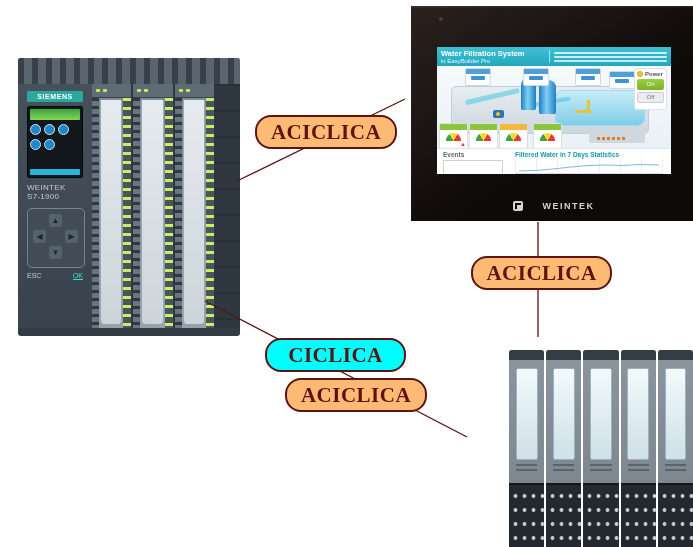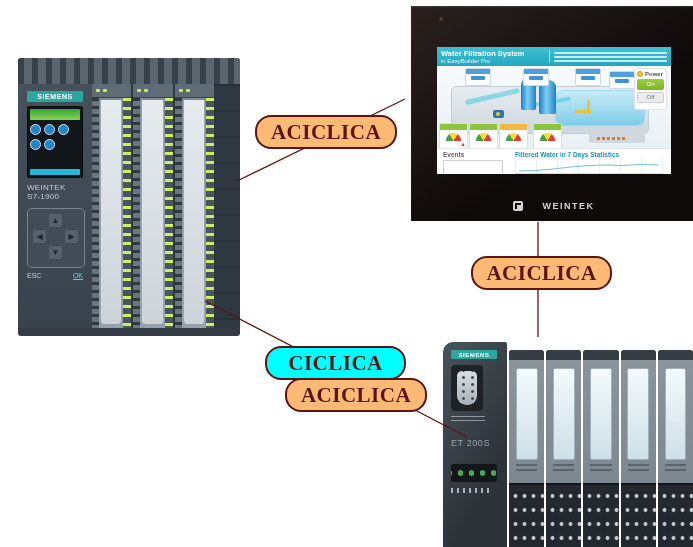--- a/index.html
+++ b/index.html
@@ -8,21 +8,21 @@
 
   
   svg.lines{position:absolute;left:0;top:0;z-index:5;pointer-events:none;}
   svg.lines line{stroke:#5a1414;stroke-width:1.3;}
 
   
   .pill{position:absolute;z-index:10;display:flex;align-items:center;justify-content:center;
         border:2px solid #5a1414;border-radius:16px;background:#fdba74;
         font-family:"Liberation Serif",serif;font-weight:bold;font-size:21px;color:#5a1414;
         letter-spacing:.5px;}
-  .pill.cyan{background:#00ffff;margin-top:8px;}
+  .pill.cyan{background:#00ffff;}
   .pill1{left:255px;top:115px;width:138px;height:30px;}
   .pill2{left:471px;top:256px;width:137px;height:30px;}
   .pill3{left:265px;top:338px;width:137px;height:30px;}
   .pill4{left:285px;top:378px;width:138px;height:30px;}
 
   
   .plc{position:absolute;left:18px;top:58px;width:222px;height:278px;z-index:1;}
   .plc-top{position:absolute;left:0;top:0;width:222px;height:26px;background:#49545e;
            background-image:repeating-linear-gradient(90deg,#37414a 0 6px,#5a656f 6px 14px);
            border-bottom:2px solid #2c353d;border-radius:3px 3px 0 0;}
@@ -301,32 +301,20 @@
       </div>
     </div>
     <div class="hmi-brandrow">
       <span class="wt-ic"></span>
       <span class="wt-name">WEINTEK</span>
     </div>
   </div>
 
   <div class="et">
     <div class="et-shadow"></div>
-    <div class="et-im">
-      <div class="logo-teal sm">
-        <span>SIEMENS</span>
-      </div>
-      <div class="db9-outer">
-        <div class="db9-inner"></div>
-      </div>
-      <div class="im-lines"></div>
-      <div class="im-model">ET 200S</div>
-      <div class="pwr-term"></div>
-      <div class="im-specks"></div>
-    </div>
     <div class="et-slices">
       <div class="slice">
         <div class="cap"></div>
         <div class="window"></div>
         <div class="tag"></div>
         <div class="terms"></div>
       </div>
       <div class="slice">
         <div class="cap"></div>
         <div class="window"></div>

